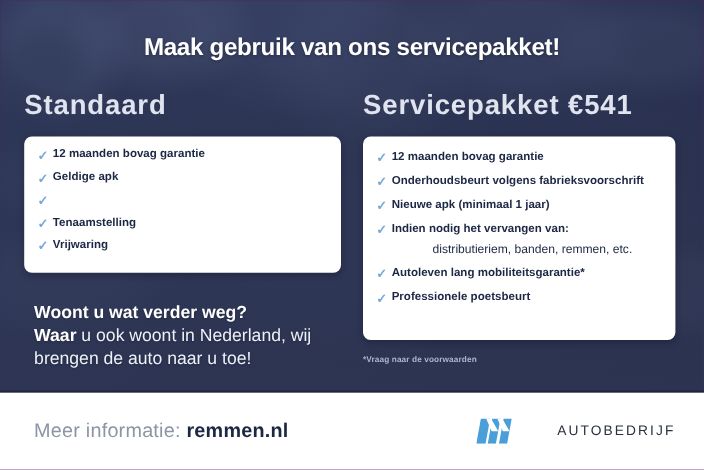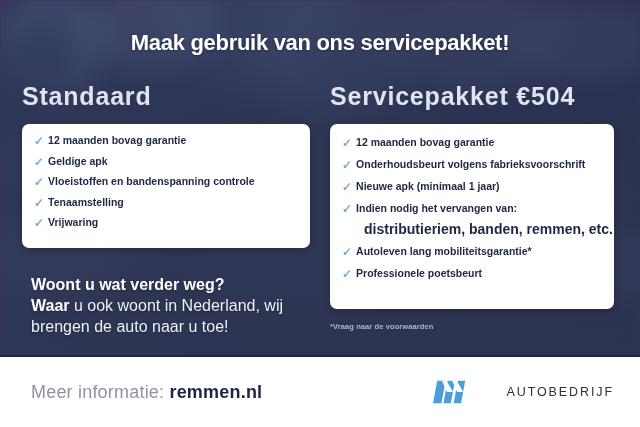--- a/index.html
+++ b/index.html
@@ -104,26 +104,27 @@
     font-size:12px;
     font-weight:bold;
     line-height:1;
     margin-right:4px;
     flex:0 0 auto;
   }
   .sub-line {
     display:block;
     padding:0 10px 0 34px;
     color:#1c2744;
-    font-size:14px;
-    font-weight:bold;
+    font-size:11px;
+    font-weight:normal;
     line-height:1;
     margin-top:-3px;
     margin-bottom:10px;
     white-space:nowrap;
+    text-align:center;
   }
 
   
   .footnote {
     position:absolute;
     left:330px; top:322px;
     color:#a9b6d2;
     font-size:7.5px;
     font-weight:bold;
     letter-spacing:0.1px;
@@ -206,40 +207,39 @@
         <li>
           <span class="check">✓</span>
           <span>12 maanden bovag garantie</span>
         </li>
         <li>
           <span class="check">✓</span>
           <span>Geldige apk</span>
         </li>
         <li>
           <span class="check">✓</span>
-          <span>Vloeistoffen en bandenspanning controle</span>
         </li>
         <li>
           <span class="check">✓</span>
           <span>Tenaamstelling</span>
         </li>
         <li>
           <span class="check">✓</span>
           <span>Vrijwaring</span>
         </li>
       </ul>
     </div>
 
     <div class="promo">
       <span class="b">Woont u wat verder weg?</span><br>
       <span class="b">Waar</span><span> u ook woont in Nederland, wij</span><br>
       <span>brengen de auto naar u toe!</span>
     </div>
 
-    <div class="col-heading right">Servicepakket €504</div>
+    <div class="col-heading right">Servicepakket €541</div>
 
     <div class="card right">
       <ul class="list">
         <li>
           <span class="check">✓</span>
           <span>12 maanden bovag garantie</span>
         </li>
         <li>
           <span class="check">✓</span>
           <span>Onderhoudsbeurt volgens fabrieksvoorschrift</span>

